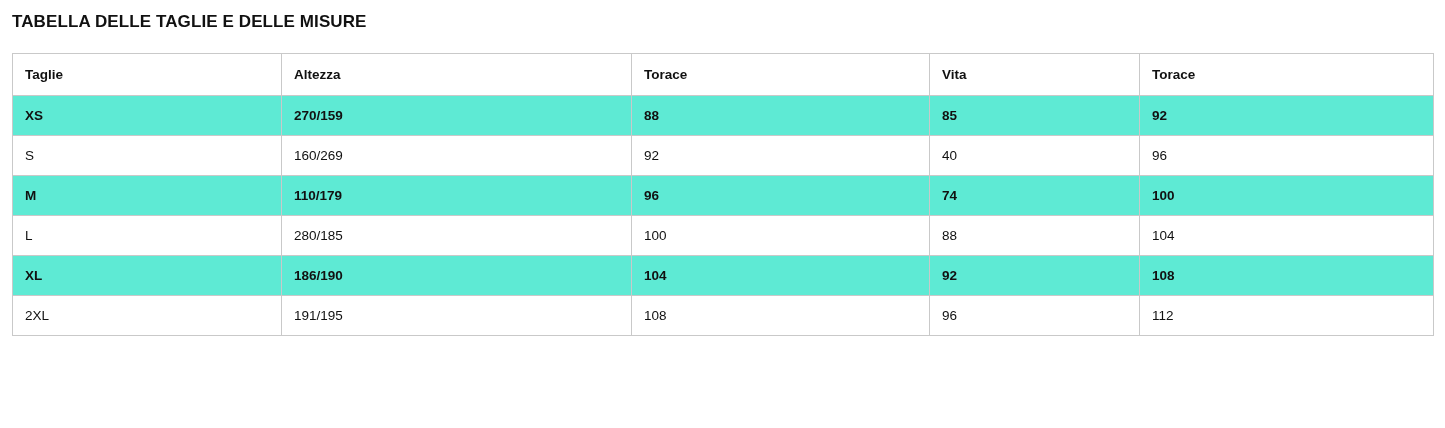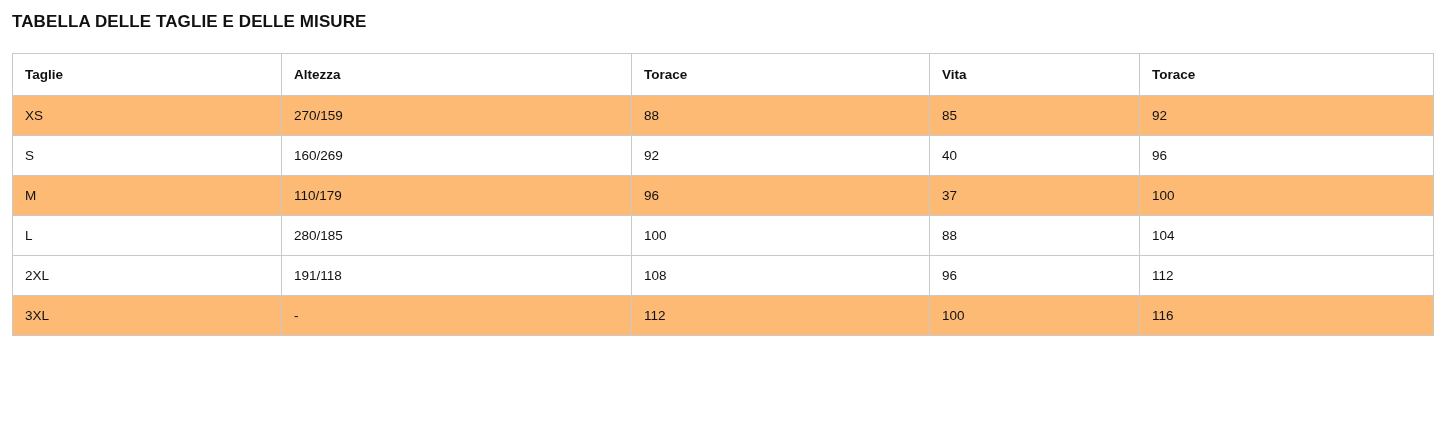--- a/index.html
+++ b/index.html
@@ -58,21 +58,22 @@
     color: #111111;
     background: #ffffff;
     height: 41px;
     line-height: 41px;
   }
   table.size-table td {
     font-weight: normal;
     color: #111111;
   }
   tr.row-alt td {
-    background: #fdba74;
+    background: #5eead4;
+    font-weight: bold;
   }
   tr.row-plain td {
     background: #ffffff;
   }
   col.c0 { width: 269px; }
   col.c1 { width: 350px; }
   col.c2 { width: 298px; }
   col.c3 { width: 210px; }
   col.c4 { width: 294px; }
 </style>
@@ -112,40 +113,40 @@
         <td>S</td>
         <td>160/269</td>
         <td>92</td>
         <td>40</td>
         <td>96</td>
       </tr>
       <tr class="row-alt">
         <td>M</td>
         <td>110/179</td>
         <td>96</td>
-        <td>37</td>
+        <td>74</td>
         <td>100</td>
       </tr>
       <tr class="row-plain">
         <td>L</td>
         <td>280/185</td>
         <td>100</td>
         <td>88</td>
         <td>104</td>
       </tr>
+      <tr class="row-alt">
+        <td>XL</td>
+        <td>186/190</td>
+        <td>104</td>
+        <td>92</td>
+        <td>108</td>
+      </tr>
       <tr class="row-plain">
         <td>2XL</td>
-        <td>191/118</td>
+        <td>191/195</td>
         <td>108</td>
         <td>96</td>
         <td>112</td>
-      </tr>
-      <tr class="row-alt">
-        <td>3XL</td>
-        <td>-</td>
-        <td>112</td>
-        <td>100</td>
-        <td>116</td>
       </tr>
     </tbody>
   </table>
 
 </div>
 
 </body></html>

